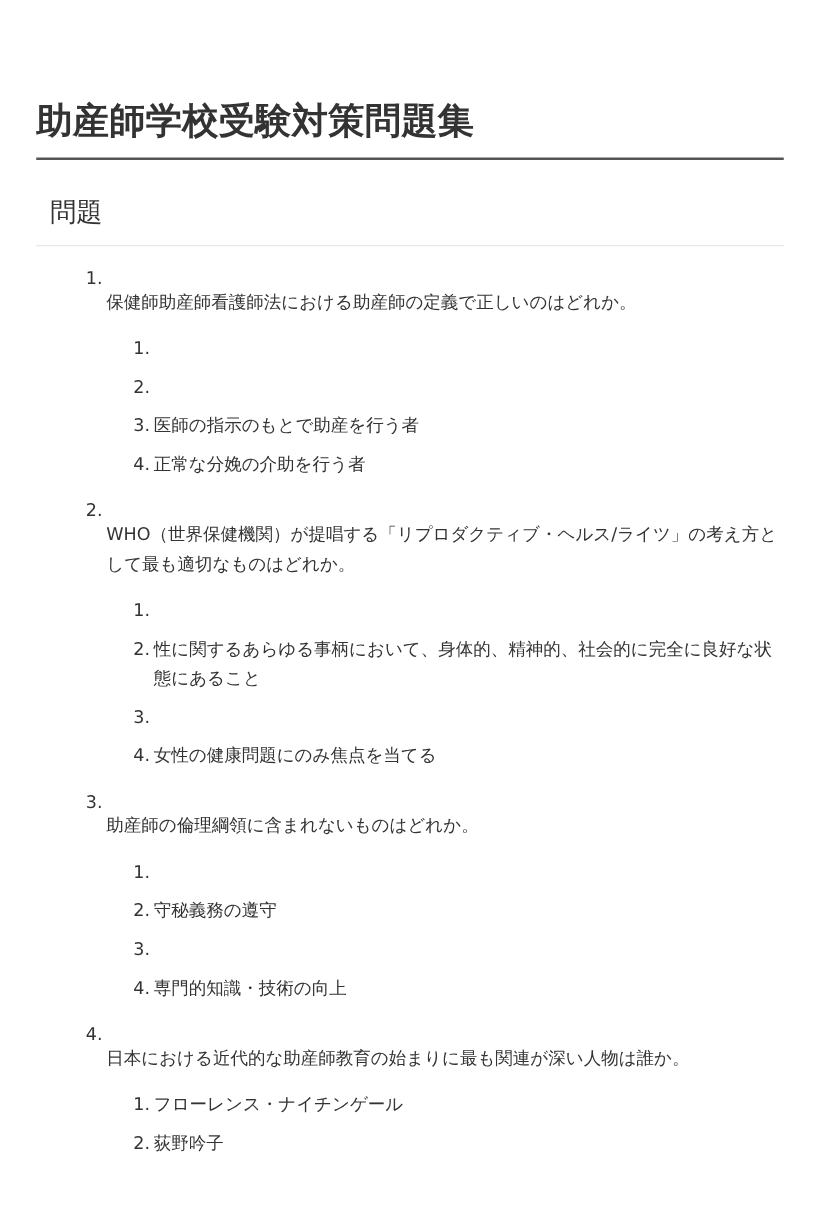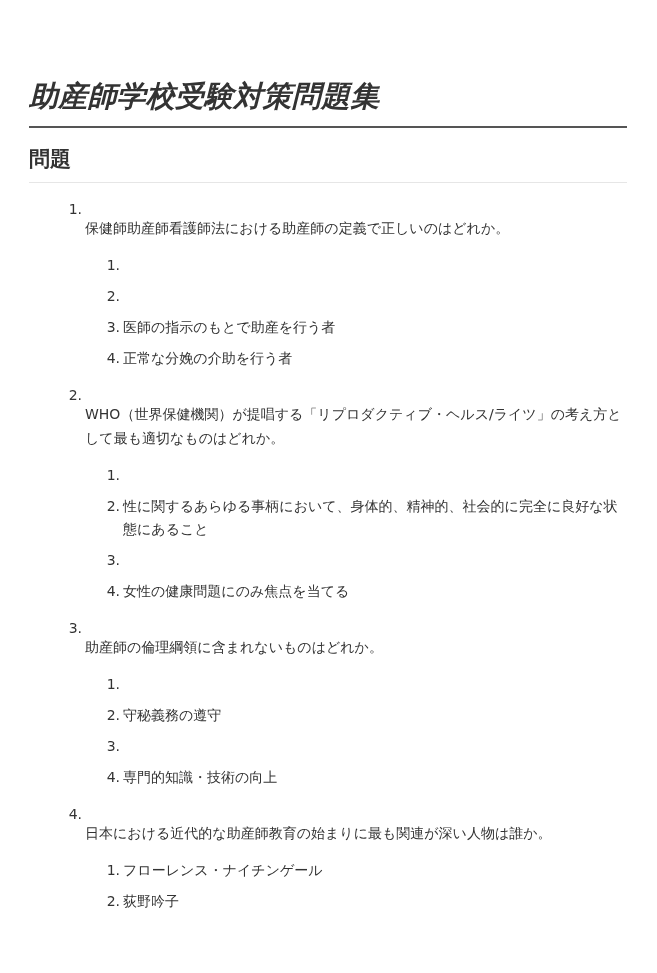--- a/index.html
+++ b/index.html
@@ -18,33 +18,32 @@
       padding: 0 30px 0 29px;
     }
     h1 {
       margin: 0;
       padding-top: 76px;
       font-size: 29px;
       line-height: 40px;
       font-weight: bold;
       color: #333333;
       letter-spacing: 0.2px;
-      font-style: italic;
     }
     .h1-rule {
       margin-top: 10px;
       height: 0;
       border-top: 2px solid #555555;
     }
     h2 {
-      margin: 0;
+      margin: 11px;
       padding-top: 16px;
       font-size: 21px;
       line-height: 30px;
-      font-weight: bold;
+      font-weight: normal;
       color: #333333;
     }
     .h2-rule {
       margin-top: 8px;
       border-top: 1px solid #e6e6e6;
     }
     h3 {
       margin: 0;
       padding-top: 29px;
       font-size: 15.5px;

